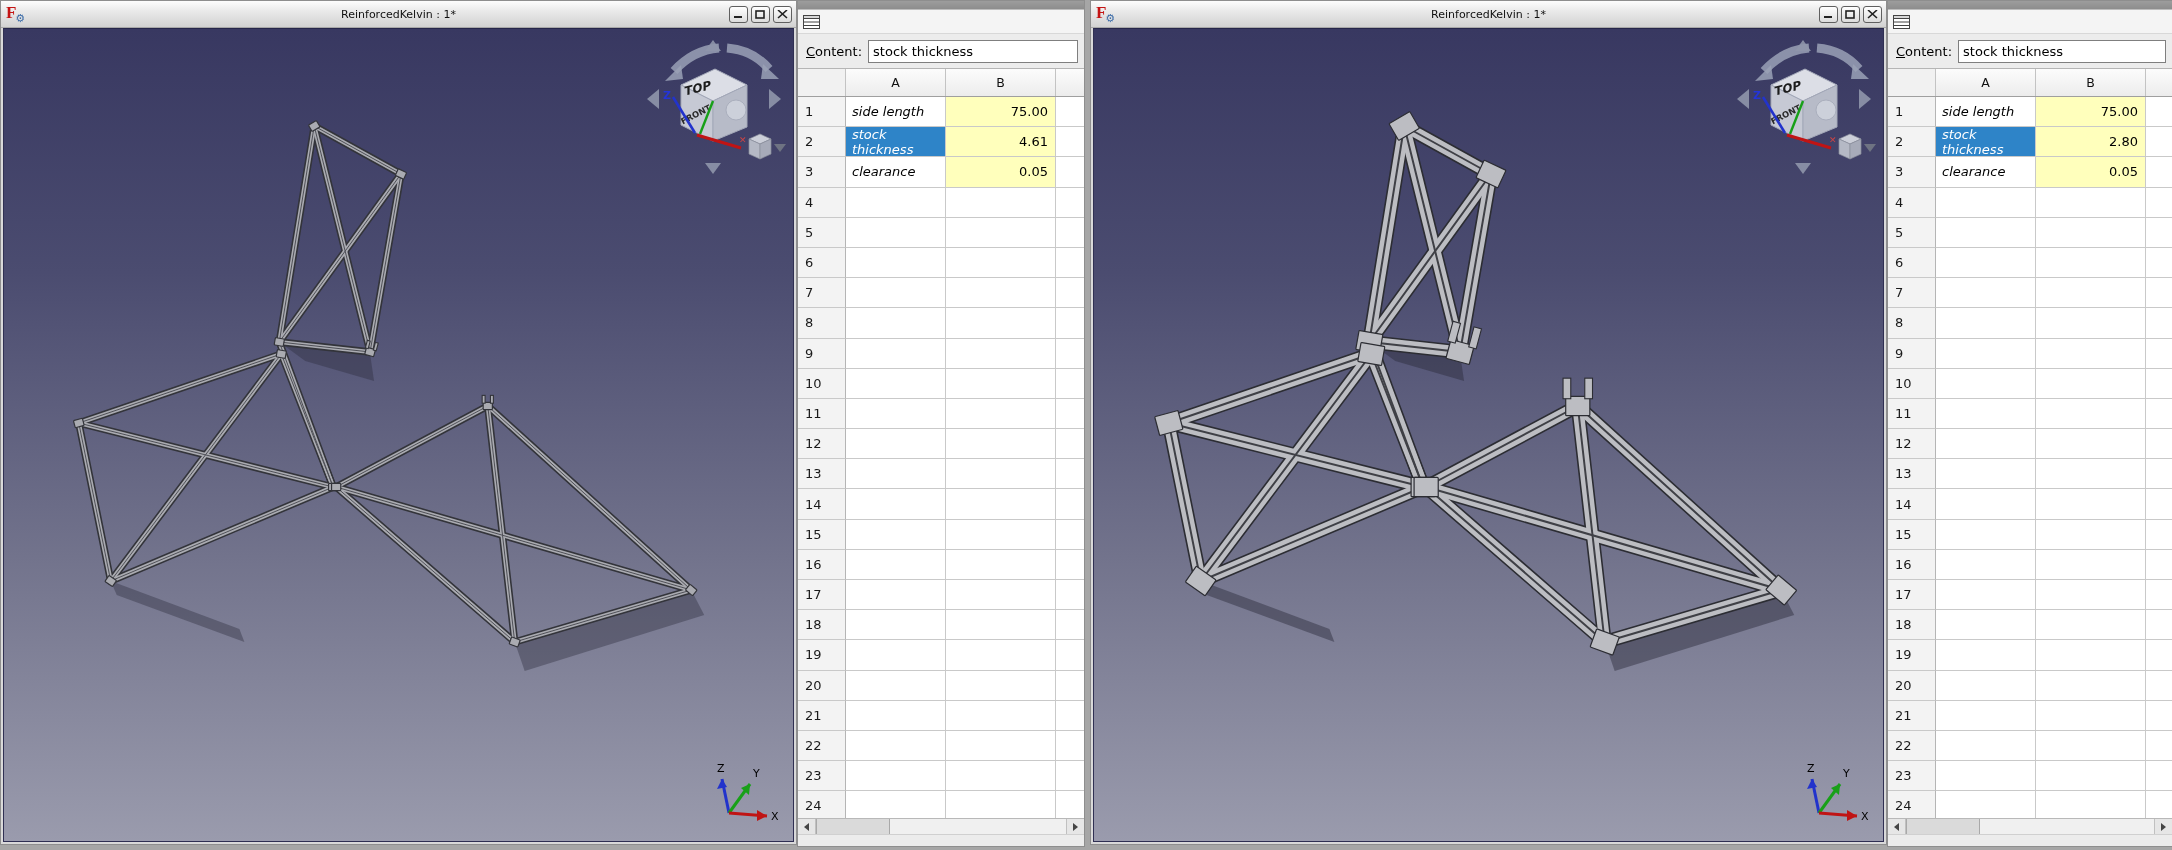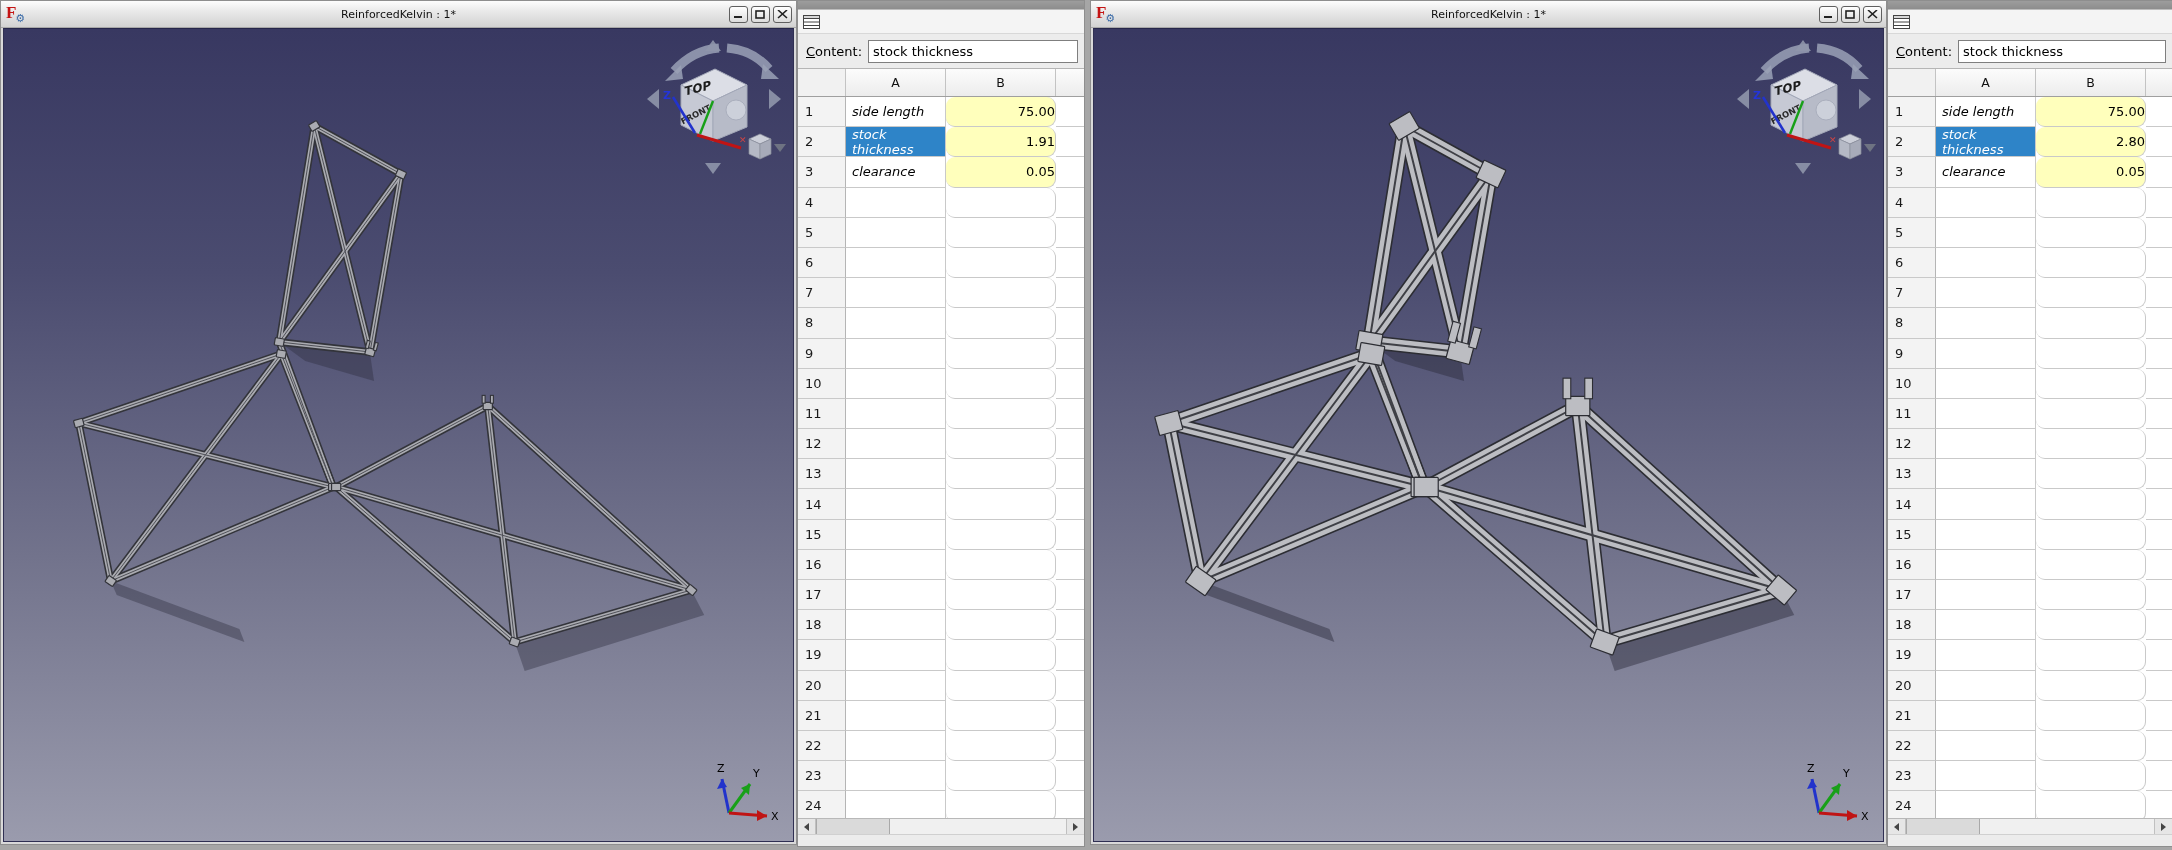--- a/index.html
+++ b/index.html
@@ -67,21 +67,21 @@
   .sheet-table{flex:1;display:flex;flex-direction:column;overflow:hidden;border-top:1px solid #b5b5b5;background:#fff;}
   .sheet-head{display:flex;flex:0 0 27px;height:27px;background:linear-gradient(180deg,#fcfcfc,#ececec);border-bottom:1px solid #9f9f9f;}
   .sheet-head .hc{box-sizing:border-box;border-right:1px solid #c3c3c3;display:flex;align-items:center;justify-content:center;font-size:12.5px;color:#111;}
   .hc.corner{width:48px;background:#f1f1f1;}
   .hc.colA{width:100px;} .hc.colB{width:110px;} .hc.colC{flex:1;border-right:none;}
   .sheet-rows{flex:1;overflow:hidden;display:flex;flex-direction:column;}
   .trow{display:flex;flex:0 0 30.2px;height:30.2px;}
   .trow .c{box-sizing:border-box;border-right:1px solid #c9c9c9;border-bottom:1px solid #c9c9c9;display:flex;align-items:center;font-size:13px;color:#000;background:#fff;overflow:hidden;}
   .trow .num{width:48px;background:#f3f3f3;border-right:1px solid #b5b5b5;padding-left:7px;color:#1a1a1a;}
   .trow .ca{width:100px;padding-left:6px;font-style:italic;}
-  .trow .cb{width:110px;justify-content:flex-end;border-radius:9px;}
+  .trow .cb{width:110px;justify-content:flex-end;padding-right:7px;}
   .trow .cc{flex:1;border-right:none;}
   .trow .ca.selected{background:#2e84c8;color:#fff;}
   .trow .cb.filled{background:#ffffbc;}
   .hscroll{flex:0 0 15px;height:15px;display:flex;align-items:stretch;background:#f0f0f0;border-top:1px solid #b8b8b8;}
   .sb-btn{width:17px;flex:0 0 17px;background:#e6e6e6;border-right:1px solid #c0c0c0;display:flex;align-items:center;justify-content:center;cursor:pointer;}
   .sb-btn.right{margin-left:auto;border-left:1px solid #c0c0c0;border-right:none;}
   .sb-arrow-l{width:0;height:0;border-top:4px solid transparent;border-bottom:4px solid transparent;border-right:5px solid #444;}
   .sb-arrow-r{width:0;height:0;border-top:4px solid transparent;border-bottom:4px solid transparent;border-left:5px solid #444;}
   .sb-thumb{width:72px;background:#dadada;border:1px solid #a9a9a9;border-top:none;border-bottom:none;cursor:grab;}
   .panel-footer{flex:0 0 11px;height:11px;background:#ececec;border-top:1px solid #d0d0d0;}
@@ -286,21 +286,21 @@
       <div class="sheet-rows">
           <div class="trow">
             <div class="c num">1</div>
             <div class="c ca">side length</div>
             <div class="c cb filled">75.00</div>
             <div class="c cc"></div>
           </div>
           <div class="trow">
             <div class="c num">2</div>
             <div class="c ca selected">stock thickness</div>
-            <div class="c cb filled">1.91</div>
+            <div class="c cb filled">4.61</div>
             <div class="c cc"></div>
           </div>
           <div class="trow">
             <div class="c num">3</div>
             <div class="c ca">clearance</div>
             <div class="c cb filled">0.05</div>
             <div class="c cc"></div>
           </div>
           <div class="trow">
             <div class="c num">4</div>

